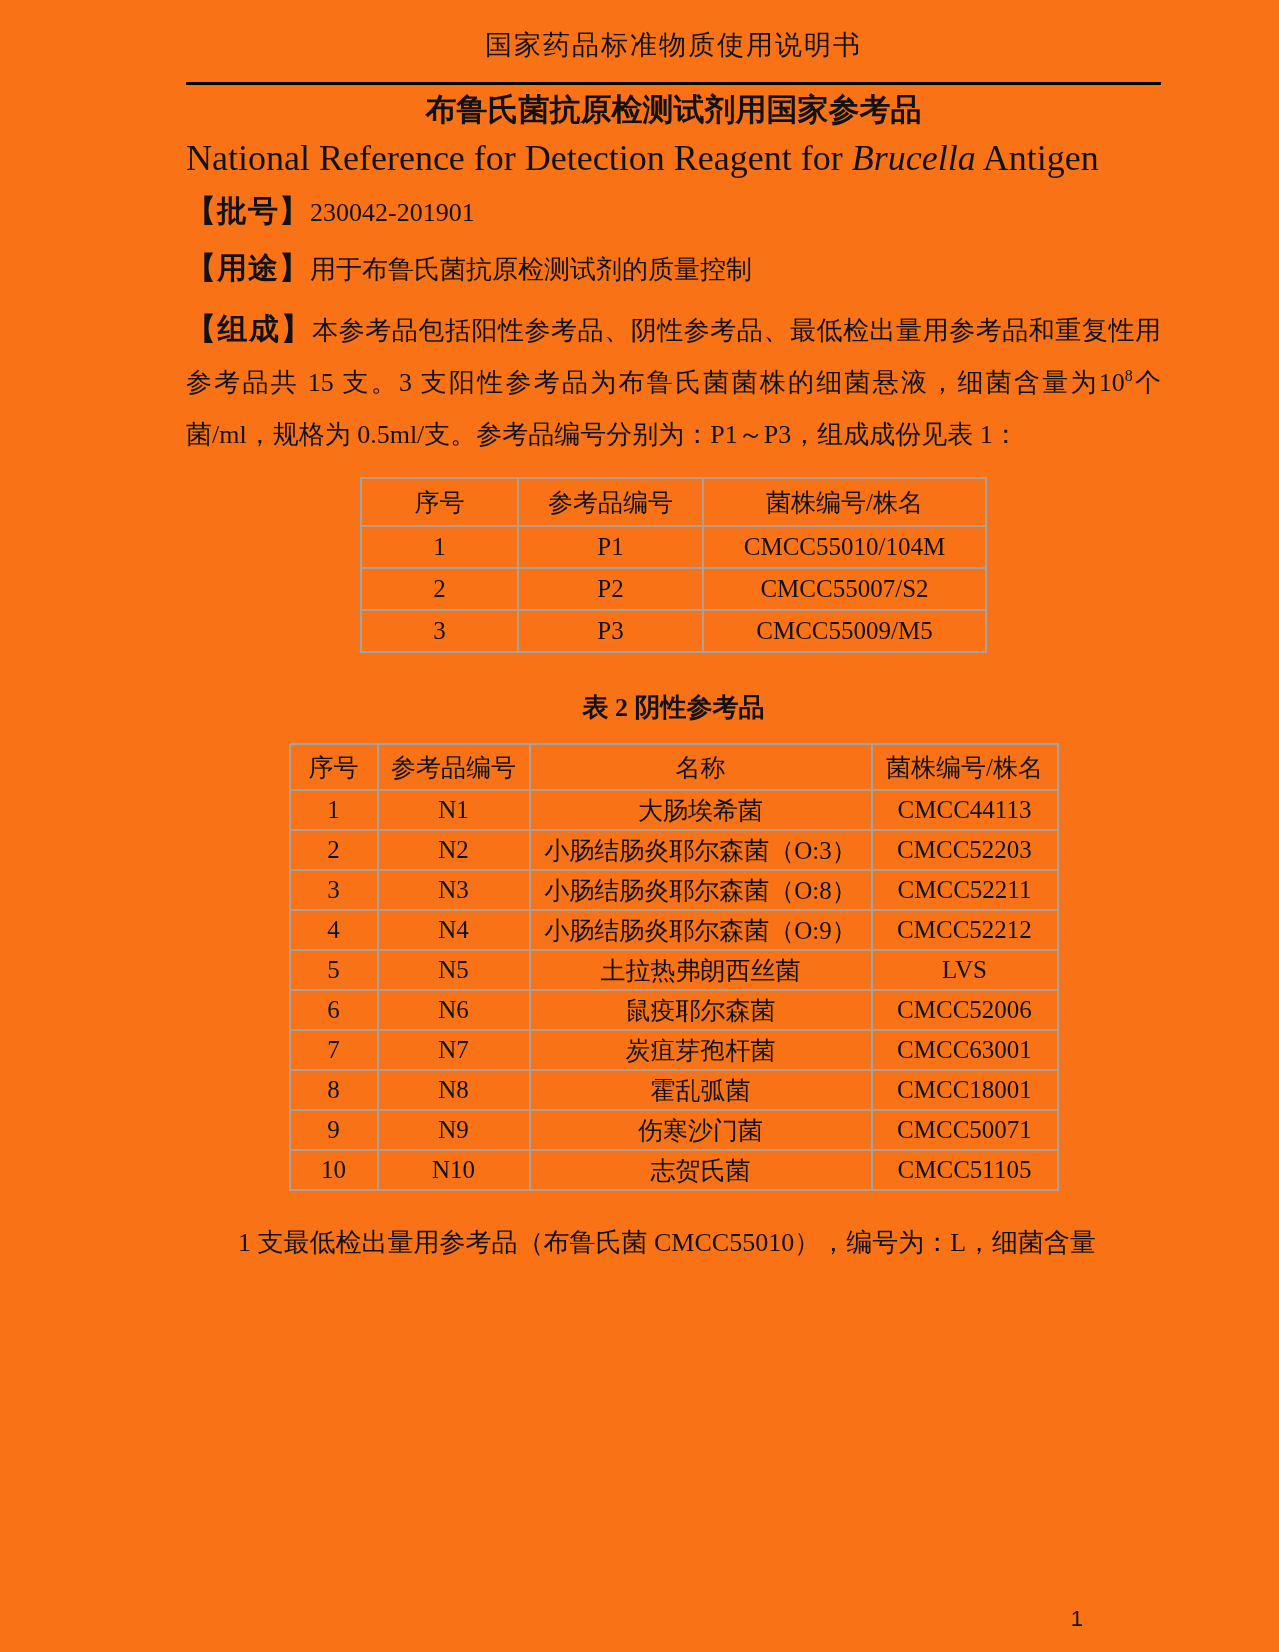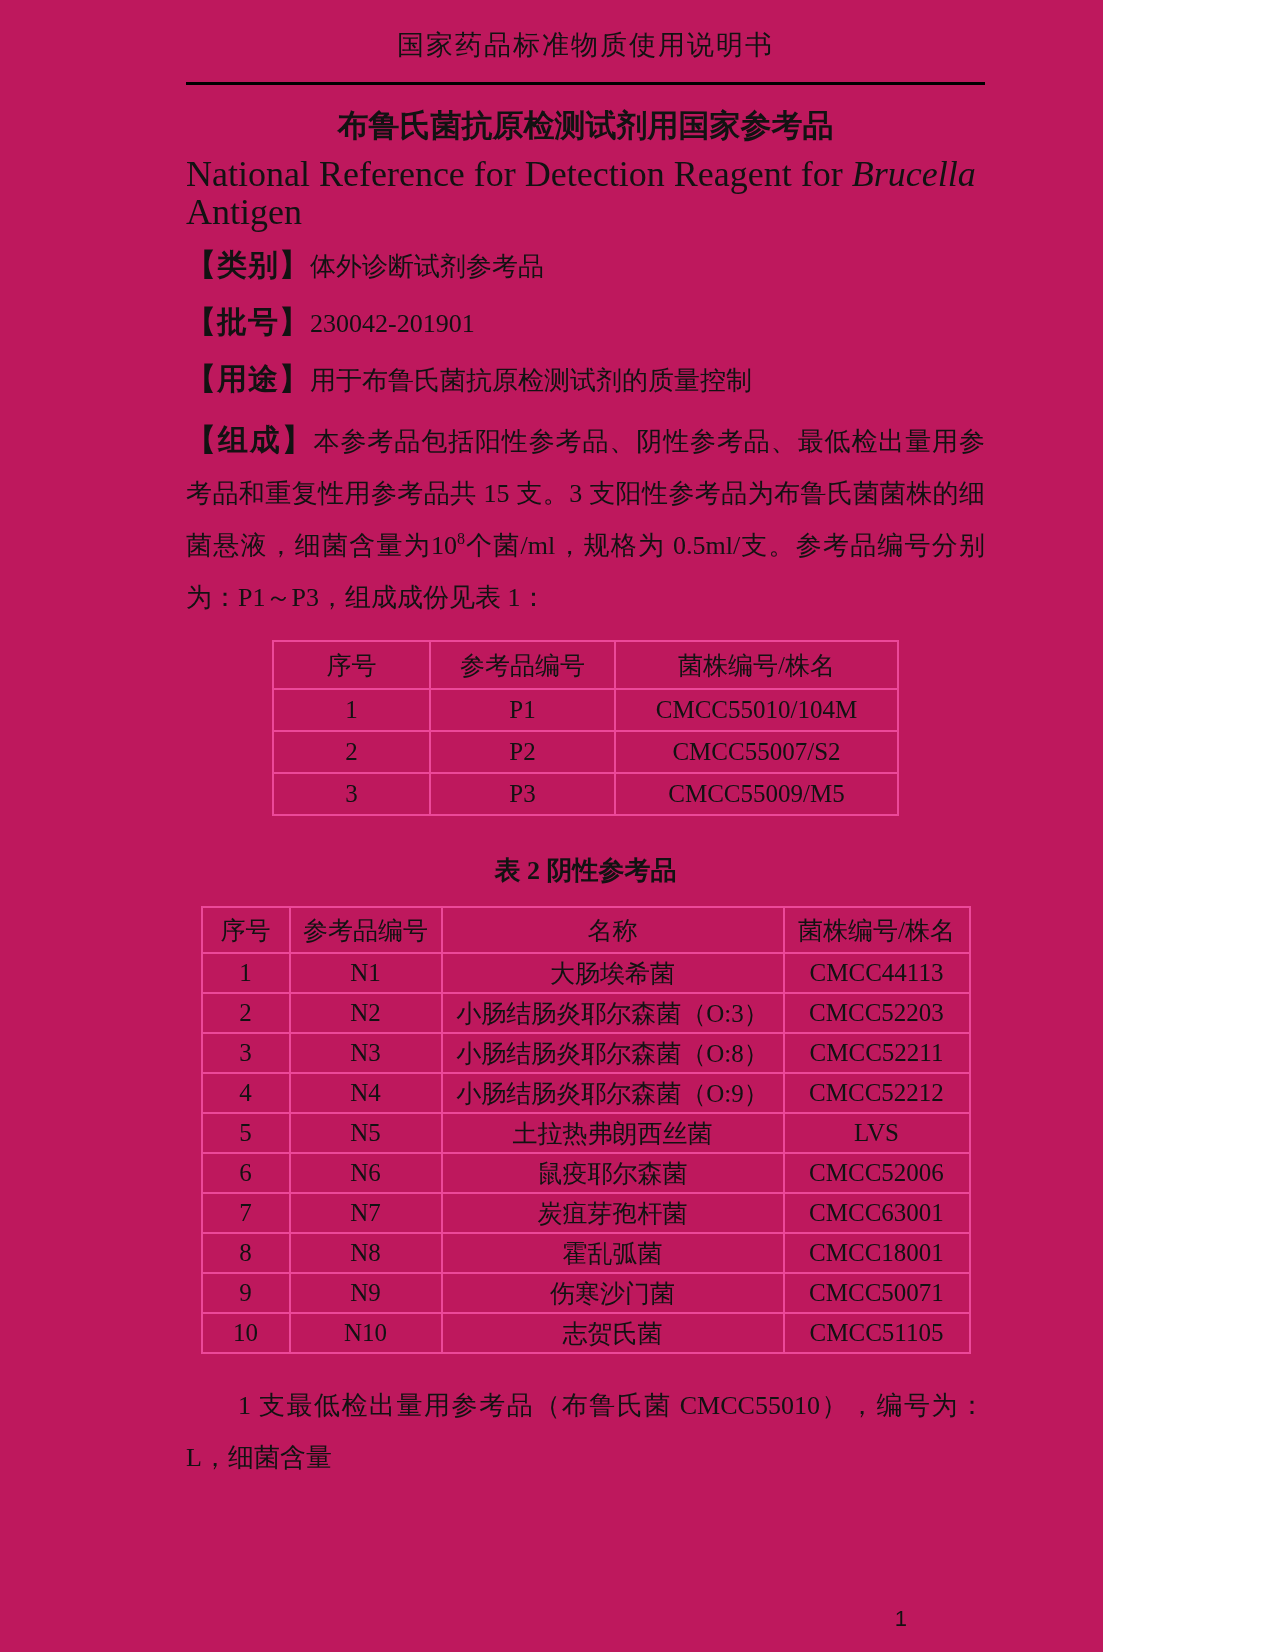--- a/index.html
+++ b/index.html
@@ -1,41 +1,41 @@
 <!DOCTYPE html>
 <html><head>
 <meta charset="utf-8">
 <style>
   html, body { margin: 0; padding: 0; background: #ffffff; }
   .page {
     position: relative;
-    width: 1103px;
+    width: 1279px;
     height: 1652px;
-    background: #be185d;
+    background: #f97316;
     box-sizing: border-box;
     padding: 28px 118px 0 186px;
     overflow: hidden;
     font-family: "Liberation Serif", "DejaVu Serif", serif;
     color: #121212;
   }
   .doc-header { text-align: center; font-size: 27px; line-height: 34px; letter-spacing: 2px; }
   .rule { margin-top: 20px; height: 3px; background: #000; }
-  .title-zh { margin: 20px 0 0; text-align: center; font-size: 31px; font-weight: bold; line-height: 42px; }
+  .title-zh { margin: 4px 0 0; text-align: center; font-size: 31px; font-weight: bold; line-height: 42px; }
   .title-en { margin-top: 8px; font-size: 36px; line-height: 38px; }
   .title-en .it { font-style: italic; }
   .field { margin-top: 16px; line-height: 36px; white-space: nowrap; }
   .flabel { font-weight: bold; font-size: 30px; letter-spacing: 1px; }
   .fvalue { font-size: 26px; }
   .para { margin: 12px 0 0; font-size: 26px; line-height: 52px; text-align: justify; }
   .para sup { font-size: 16px; line-height: 0; }
   .indent { text-indent: 52px; }
   .tcaption { margin-top: 20px; text-align: center; font-weight: bold; font-size: 26px; line-height: 34px; }
   table { border-collapse: collapse; margin: 16px auto 0; table-layout: fixed; }
   th, td {
-    border: 2px solid #ec4899;
+    border: 2px solid #a3a3a3;
     text-align: center;
     vertical-align: middle;
     font-weight: normal;
     font-size: 25px;
     padding: 0;
     overflow: hidden;
   }
   .t1 { width: 627px; }
   .t1 th { height: 46px; }
   .t1 td { height: 40px; }
@@ -57,21 +57,20 @@
 <body>
 
 <div class="page">
 
   <div class="doc-header">国家药品标准物质使用说明书</div>
   <div class="rule"></div>
 
   <h1 class="title-zh">布鲁氏菌抗原检测试剂用国家参考品</h1>
   <div class="title-en"><span>National Reference for Detection Reagent for </span><span class="it">Brucella</span><span> Antigen</span></div>
 
-  <div class="field"><span class="flabel">【类别】</span><span class="fvalue">体外诊断试剂参考品</span></div>
   <div class="field"><span class="flabel">【批号】</span><span class="fvalue">230042-201901</span></div>
   <div class="field"><span class="flabel">【用途】</span><span class="fvalue">用于布鲁氏菌抗原检测试剂的质量控制</span></div>
 
   <p class="para"><span class="flabel">【组成】</span><span>本参考品包括阳性参考品、阴性参考品、最低检出量用参考品和重复性用参考品共 15 支。3 支阳性参考品为布鲁氏菌菌株的细菌悬液，细菌含量为10</span><sup>8</sup><span>个菌/ml，规格为 0.5ml/支。参考品编号分别为：P1～P3，组成成份见表 1：</span></p>
 
   <table class="t1">
     <tbody>
         <tr>
       <th>序号</th>
       <th>参考品编号</th>

